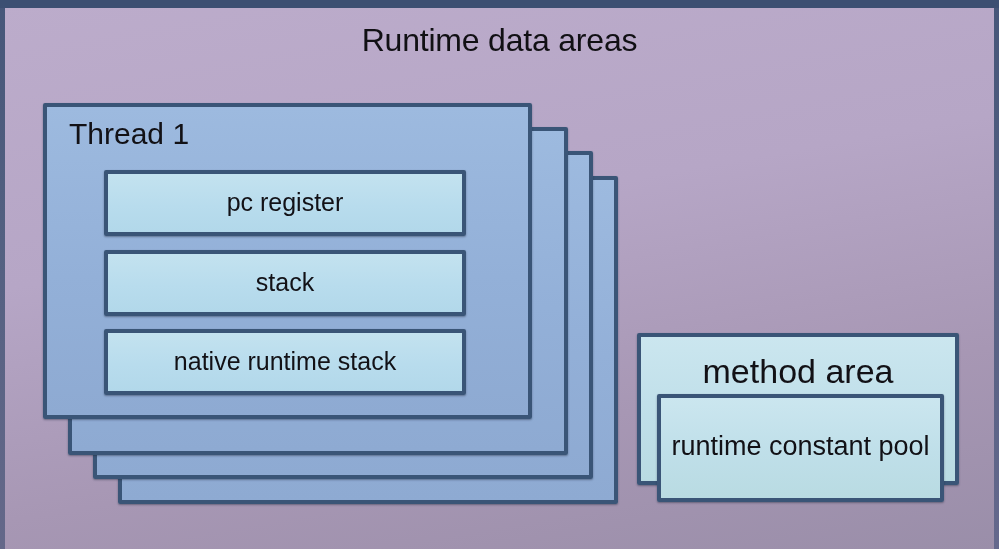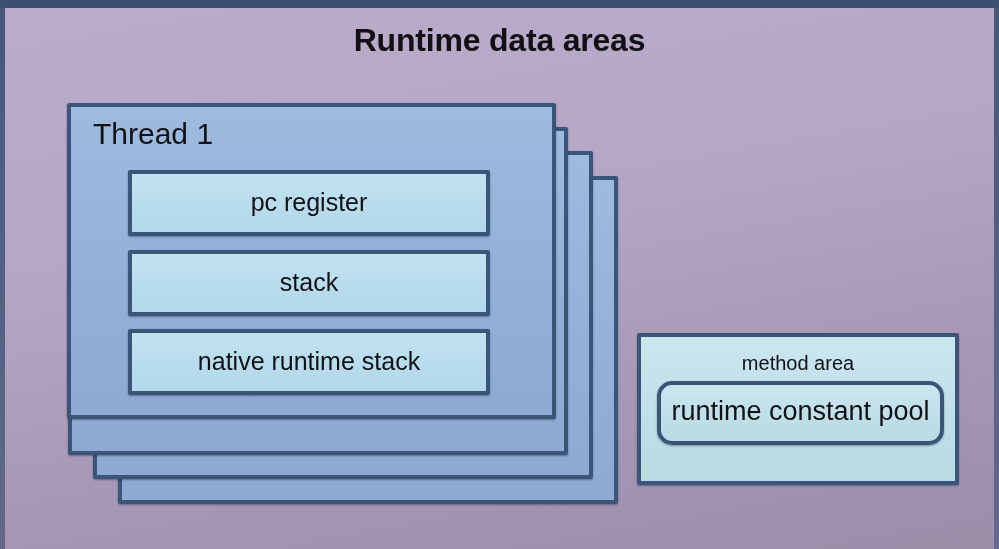--- a/index.html
+++ b/index.html
@@ -30,21 +30,21 @@
     background: linear-gradient(180deg, #3c4f72 0%, #4c5a7c 45%, #60658a 100%);
     opacity: .92;
   }
 
   .title {
     position: absolute;
     left: 0; top: 22px;
     width: 999px;
     text-align: center;
     font-size: 32px;
-    font-weight: bold;
+    font-weight: normal;
     color: #111014;
     letter-spacing: -0.2px;
   }
 
   
   .box {
     position: absolute;
     box-sizing: border-box;
     border: 4px solid #3a5577;
     border-radius: 2px;
@@ -67,40 +67,40 @@
     color: #121116;
   }
   .ctext {
     position: absolute;
     left: 0; right: 0;
     text-align: center;
     color: #121116;
   }
   .slab-text { font-size: 25px; }
   .heap-text { font-size: 27px; }
-  .ma-text   { font-size: 20px; }
+  .ma-text   { font-size: 34px; }
   .rcp-text  { font-size: 27px; line-height: 1.18; }
 
   
   #thread-ghost-3 { left: 118px; top: 176px; width: 500px; height: 328px; }
   #thread-ghost-2 { left: 93px;  top: 151px; width: 500px; height: 328px; }
   #thread-ghost-1 { left: 68px;  top: 127px; width: 500px; height: 328px; }
-  #thread-front   { left: 43px;  top: 103px; width: 489px; height: 316px; margin-left: 24px; }
+  #thread-front   { left: 43px;  top: 103px; width: 489px; height: 316px; }
 
   #slab-pc     { left: 57px; top: 63px;  width: 362px; height: 66px; }
   #slab-stack  { left: 57px; top: 143px; width: 362px; height: 66px; }
   #slab-native { left: 57px; top: 222px; width: 362px; height: 66px; }
   .slab-text-pos { top: 50%; transform: translateY(-50%); margin-top: -1px; }
 
   #heap-box { left: 640px; top: 108px; width: 318px; height: 206px; }
   #heap-label { top: 50%; transform: translateY(-50%); margin-top: -2px; }
 
   #method-area { left: 637px; top: 333px; width: 322px; height: 152px; }
   #method-area-label { top: 15px; }
-  #rcp-box { left: 16px; top: 44px; width: 287px; height: 64px; border-radius: 15px; }
+  #rcp-box { left: 16px; top: 57px; width: 287px; height: 108px; }
   #rcp-label { top: 50%; transform: translateY(-50%); margin-top: -1px; }
 </style>
 </head>
 <body>
 
 <div id="stage">
 
   <div id="frame-top"></div>
   <div id="frame-left"></div>
   <div id="frame-right"></div>

